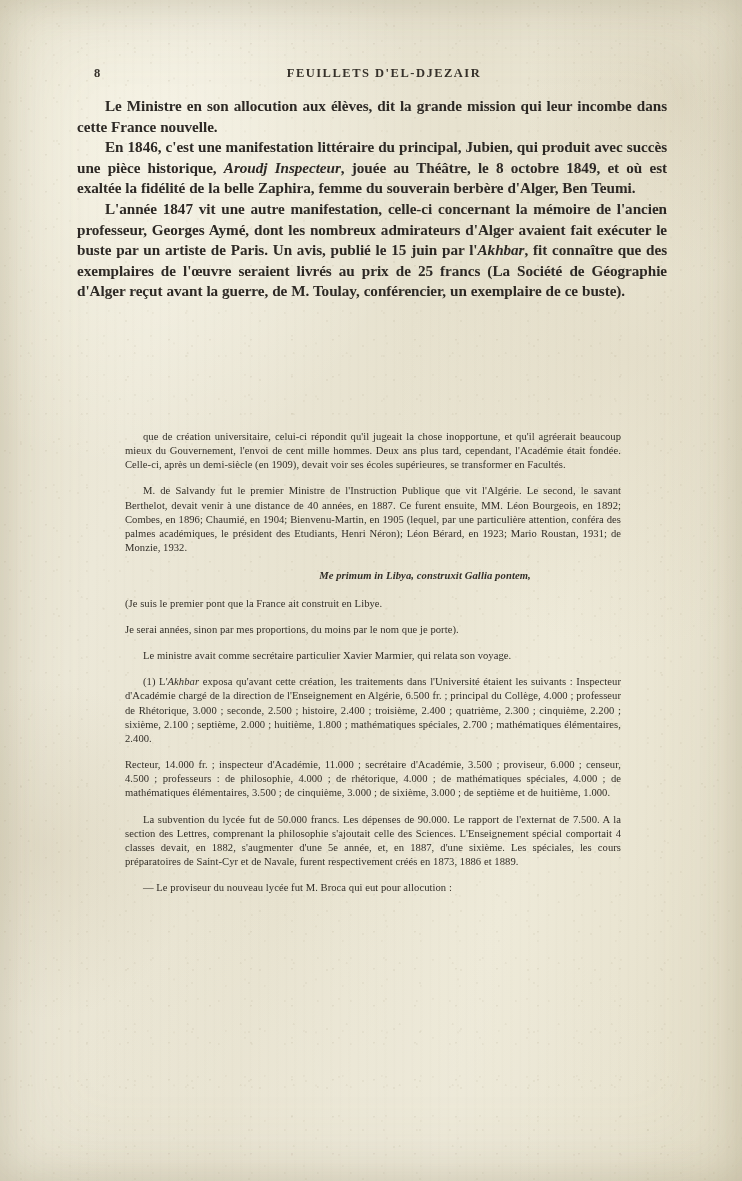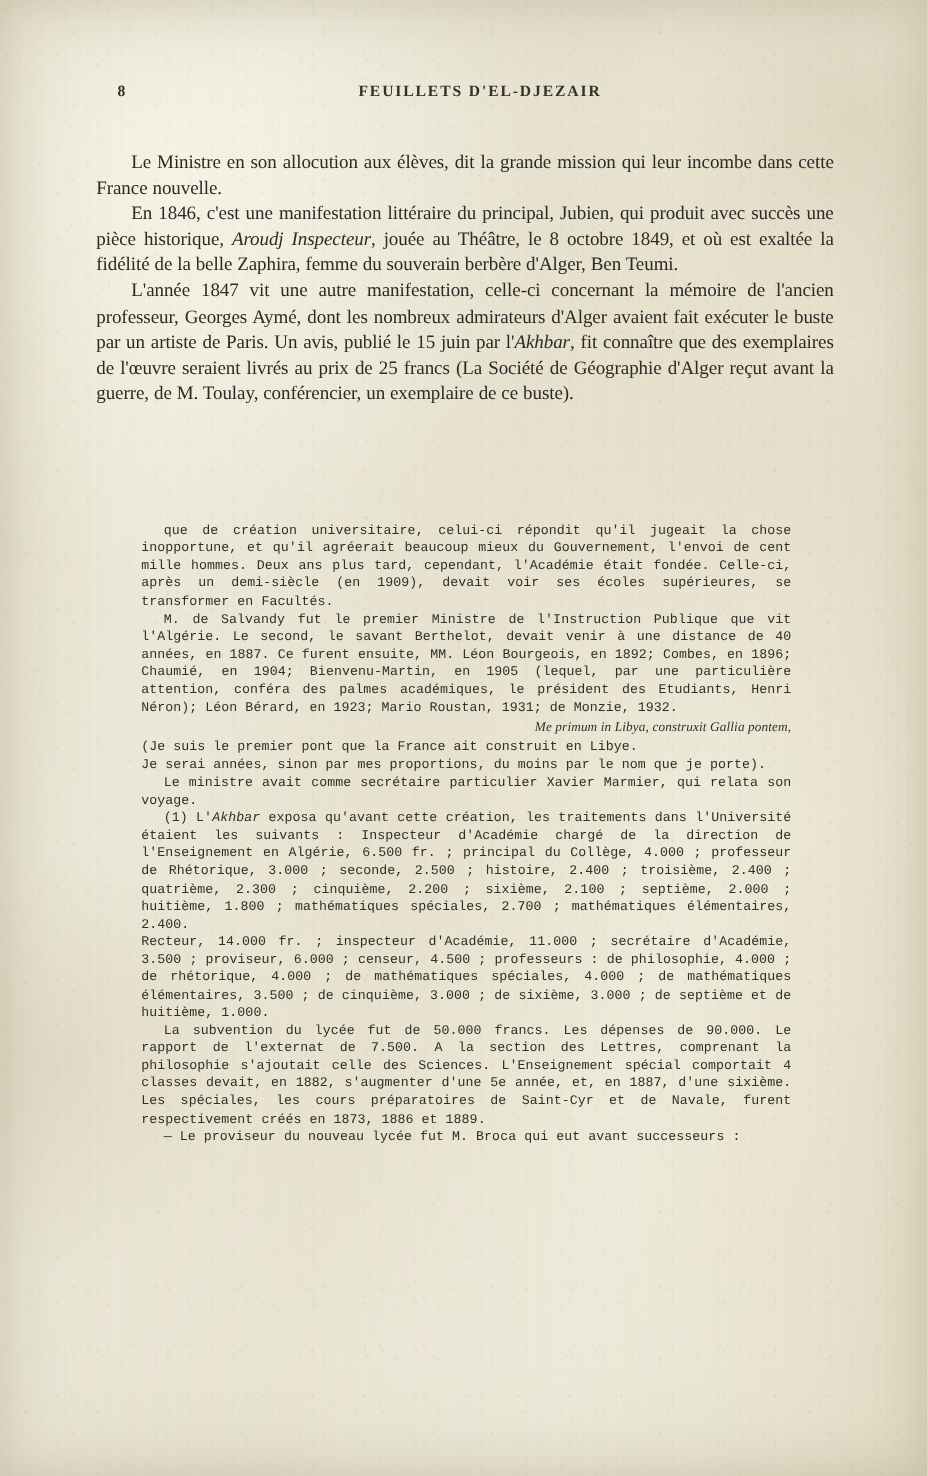--- a/index.html
+++ b/index.html
@@ -101,23 +101,24 @@
     font-size: 12.5px;
     font-weight: 700;
     letter-spacing: 1.5px;
     color: #35302a;
     transform: translateX(13px);
   }
 
   
   .body-main {
     position: absolute;
-    top: 120px;
+    top: 96px;
     left: 77px;
     width: 590px;
+    font-weight: bold;
   }
   .body-main p {
     margin: 0;
     font-size: 15.2px;
     line-height: 20.6px;
     text-align: justify;
     text-indent: 28px;
     letter-spacing: -0.05px;
     word-spacing: 0.2px;
     color: #2d2925;
@@ -126,36 +127,36 @@
   .body-main em { font-style: italic; }
 
   
   .body-small {
     position: absolute;
     top: 418px;
     left: 113px;
     width: 520px;
   }
   .body-small p {
-    margin: 0;
+    margin: 12px;
     font-size: 10.6px;
     line-height: 14.15px;
     text-align: justify;
     text-indent: 18px;
     letter-spacing: 0.05px;
     color: #322e28;
-    font-family: Liberation Mono, monospace;
   }
   .body-small p.noindent { text-indent: 0; }
   .body-small em { font-style: italic; }
 
   .verse {
     margin: 0;
     padding: 2px 0 1px 0;
-    text-align: right;
+    text-align: center;
+    font-weight: bold;
   }
   .verse .vline {
     display: block;
     margin-left: 104px;
     font-style: italic;
     font-size: 10.6px;
     line-height: 14.6px;
     letter-spacing: 0.1px;
     color: #322e28;
   }
@@ -189,17 +190,17 @@
         <span class="vline">Me primum in Libya, construxit Gallia pontem,</span>
       </div>
 
       <p class="noindent">(Je suis le premier pont que la France ait construit en Libye.</p>
       <p class="noindent">Je serai années, sinon par mes proportions, du moins par le nom que je porte).</p>
       <p>Le ministre avait comme secrétaire particulier Xavier Marmier, qui relata son voyage.</p>
 
       <p>(1) L'<em>Akhbar</em> exposa qu'avant cette création, les traitements dans l'Université étaient les suivants : Inspecteur d'Académie chargé de la direction de l'Enseignement en Algérie, 6.500 fr. ; principal du Collège, 4.000 ; professeur de Rhétorique, 3.000 ; seconde, 2.500 ; histoire, 2.400 ; troisième, 2.400 ; quatrième, 2.300 ; cinquième, 2.200 ; sixième, 2.100 ; septième, 2.000 ; huitième, 1.800 ; mathématiques spéciales, 2.700 ; mathématiques élémentaires, 2.400.</p>
       <p class="noindent">Recteur, 14.000 fr. ; inspecteur d'Académie, 11.000 ; secrétaire d'Académie, 3.500 ; proviseur, 6.000 ; censeur, 4.500 ; professeurs : de philosophie, 4.000 ; de rhétorique, 4.000 ; de mathématiques spéciales, 4.000 ; de mathématiques élémentaires, 3.500 ; de cinquième, 3.000 ; de sixième, 3.000 ; de septième et de huitième, 1.000.</p>
       <p>La subvention du lycée fut de 50.000 francs. Les dépenses de 90.000. Le rapport de l'externat de 7.500. A la section des Lettres, comprenant la philosophie s'ajoutait celle des Sciences. L'Enseignement spécial comportait 4 classes devait, en 1882, s'augmenter d'une 5e année, et, en 1887, d'une sixième. Les spéciales, les cours préparatoires de Saint-Cyr et de Navale, furent respectivement créés en 1873, 1886 et 1889.</p>
-      <p>— Le proviseur du nouveau lycée fut M. Broca qui eut avant successeurs :</p>
+      <p>— Le proviseur du nouveau lycée fut M. Broca qui eut pour allocution :</p>
     </div>
 
   </div>
 </div>
 
 </body></html>

